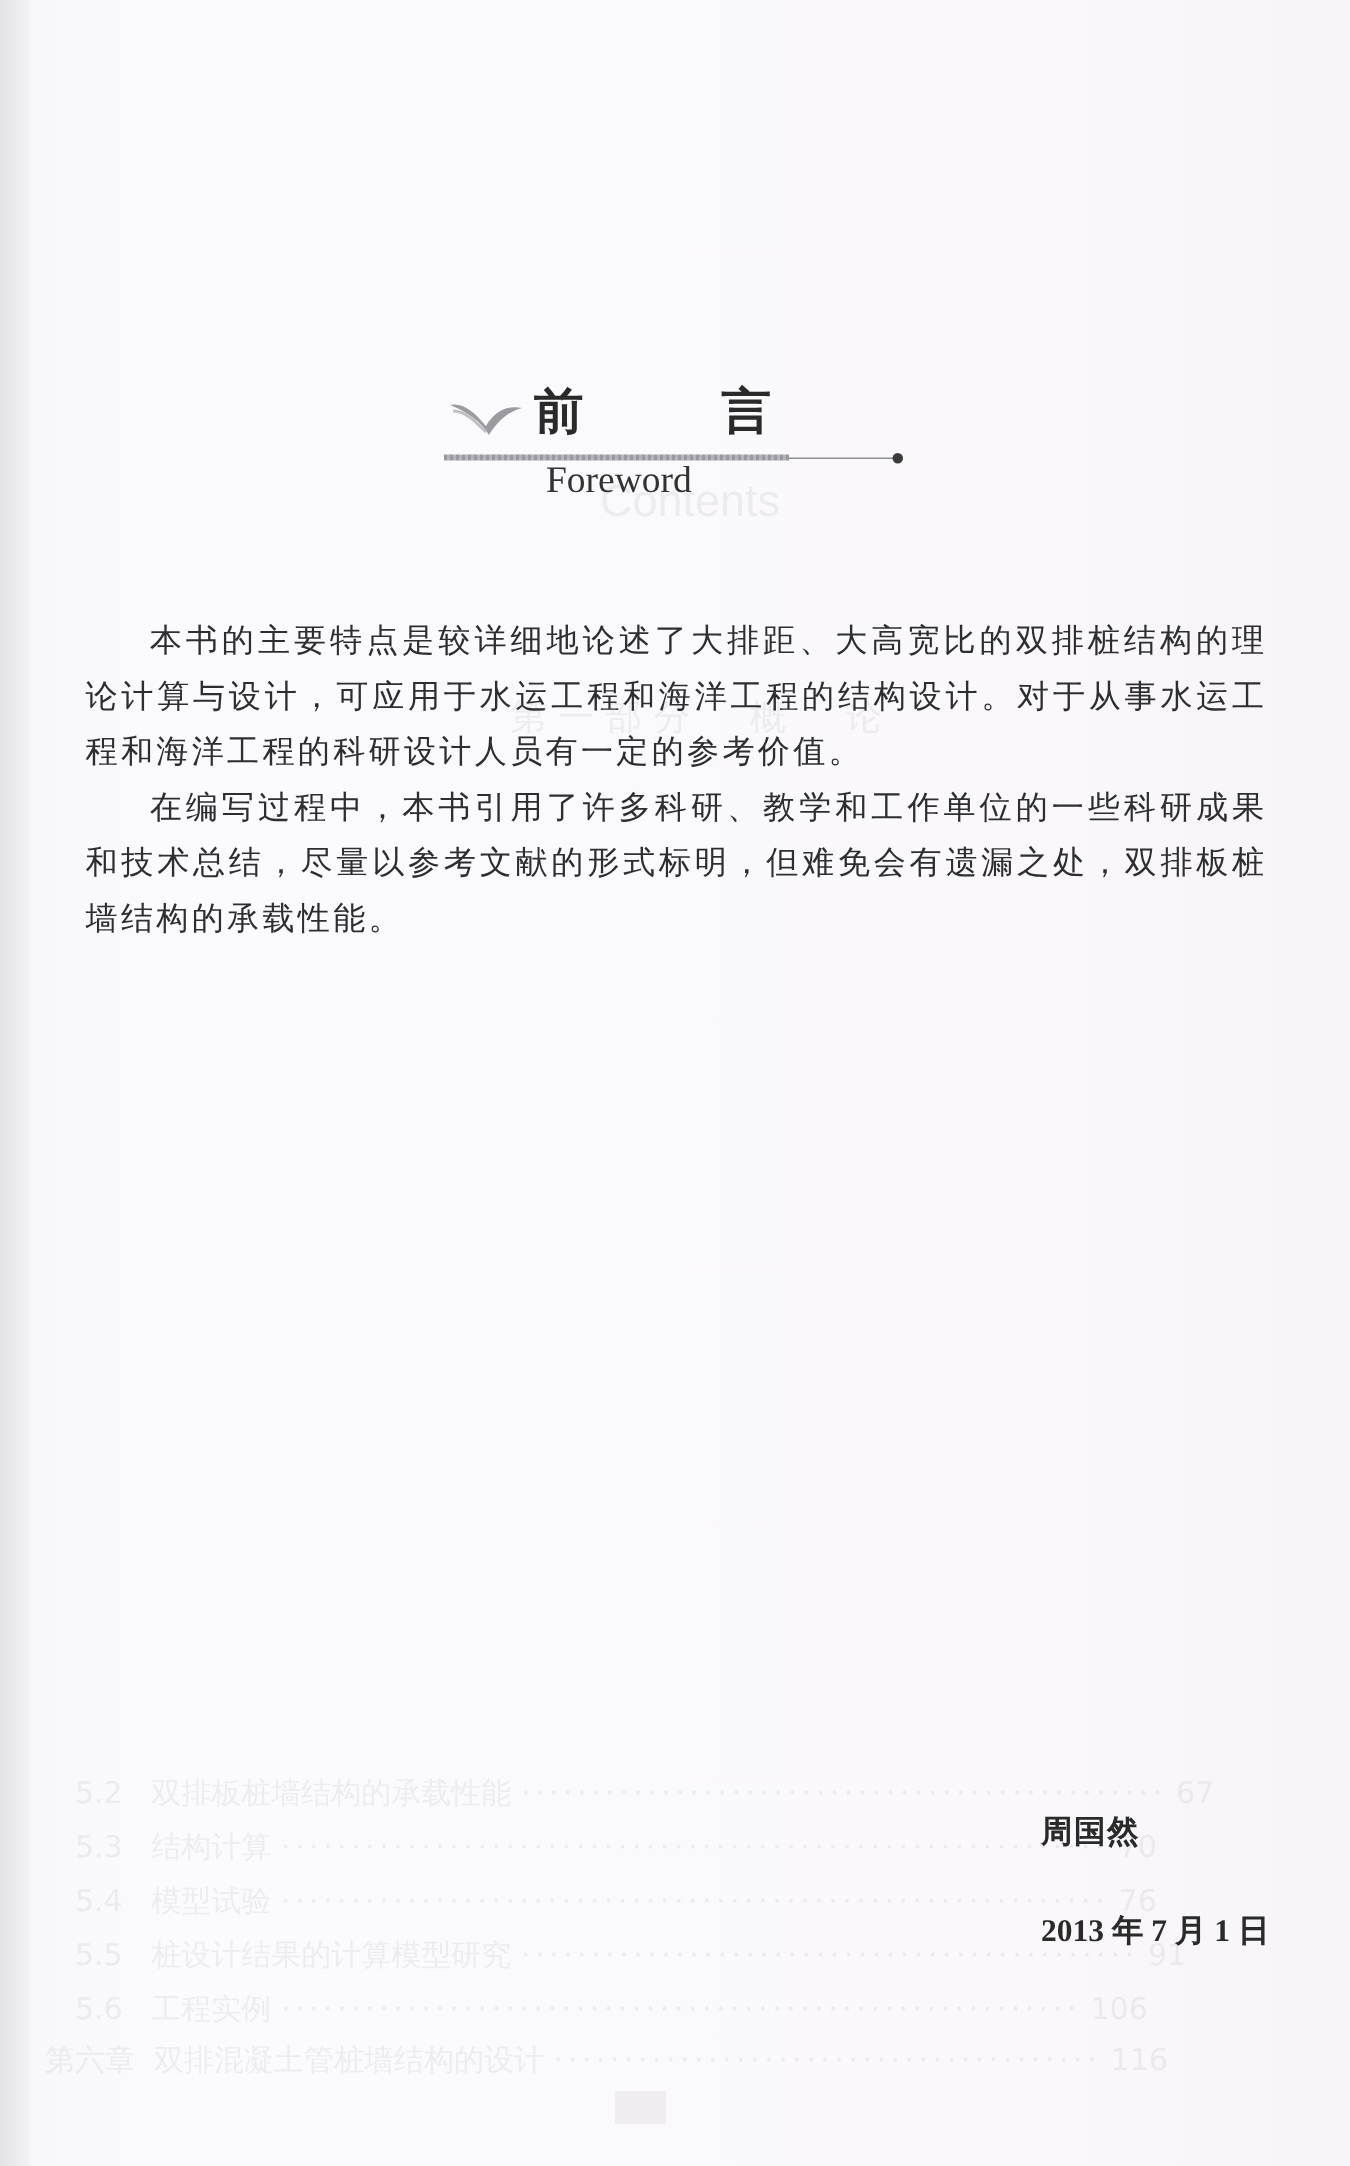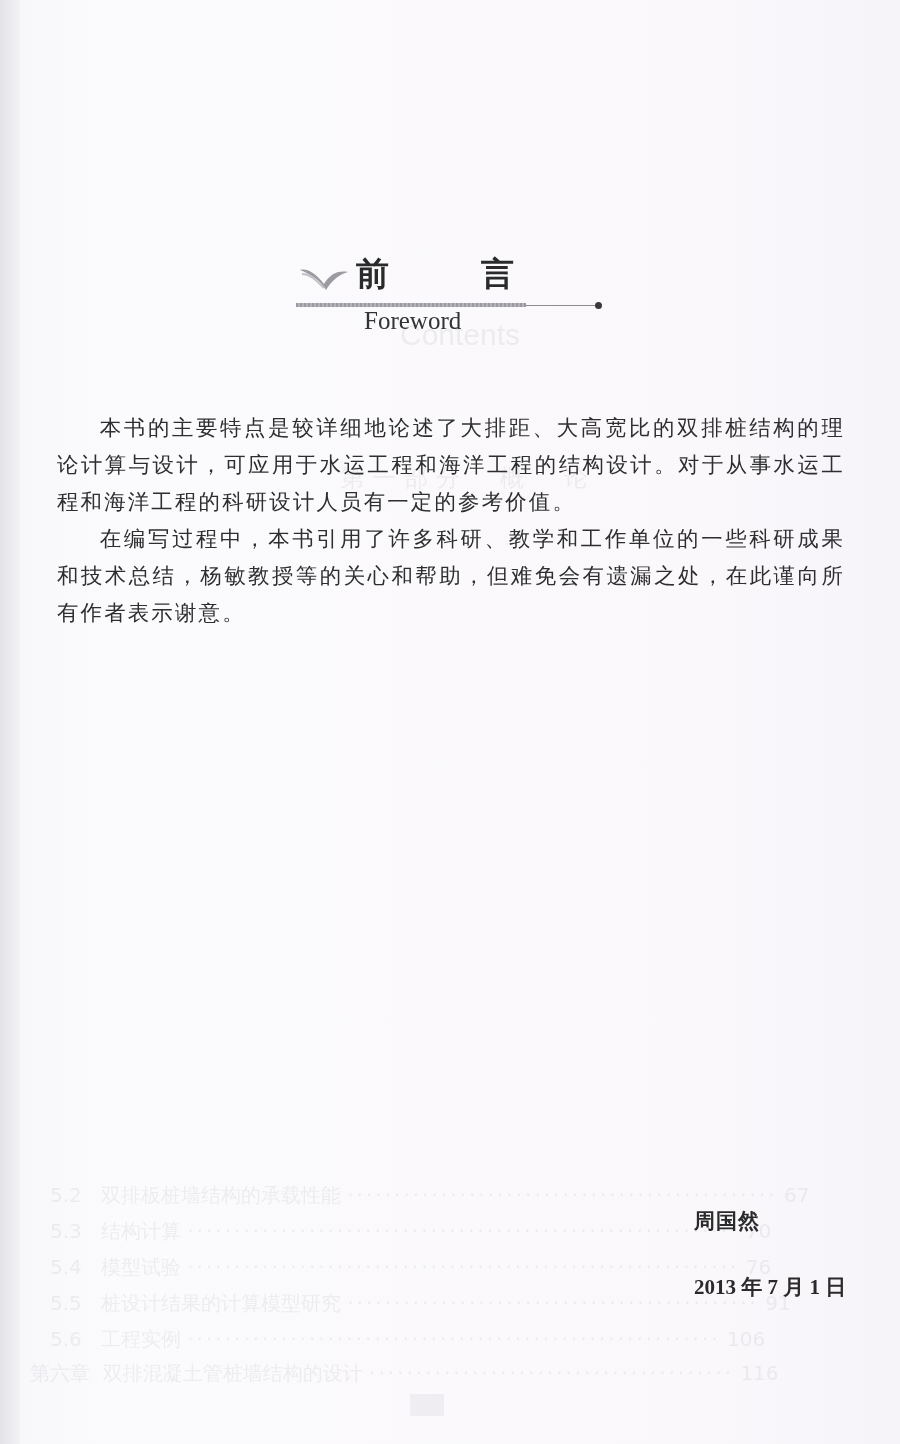--- a/index.html
+++ b/index.html
@@ -165,20 +165,20 @@
     <span class="title-char c1">前</span>
     <span class="title-char c2">言</span>
     <div class="title-rule"></div>
     <div class="title-rule-thin"></div>
     <div class="title-dot"></div>
     <div class="title-en">Foreword</div>
   </div>
 
   <div class="body-text">
     <p class="para">本书的主要特点是较详细地论述了大排距、大高宽比的双排桩结构的理论计算与设计，可应用于水运工程和海洋工程的结构设计。对于从事水运工程和海洋工程的科研设计人员有一定的参考价值。</p>
-    <p class="para">在编写过程中，本书引用了许多科研、教学和工作单位的一些科研成果和技术总结，杨敏教授等的关心和帮助，但难免会有遗漏之处，在此谨向所有作者表示谢意。</p>
+    <p class="para">在编写过程中，本书引用了许多科研、教学和工作单位的一些科研成果和技术总结，尽量以参考文献的形式标明，但难免会有遗漏之处，双排板桩墙结构的承载性能。</p>
   </div>
 
   <div class="signature">
     <div class="sig-name">周国然</div>
     <div class="sig-date">2013 年 7 月 1 日</div>
   </div>
 </div>
 
 </body></html>

